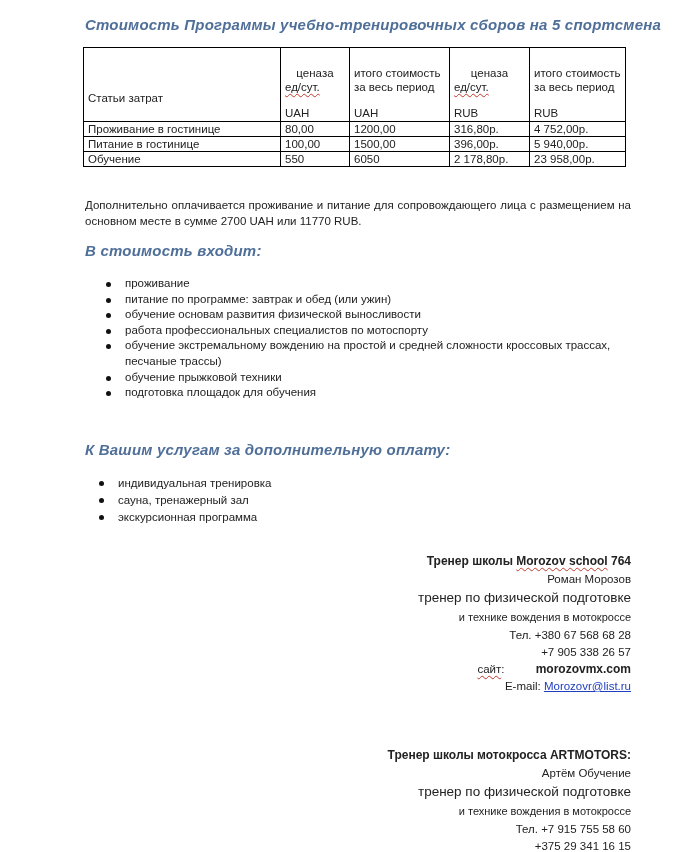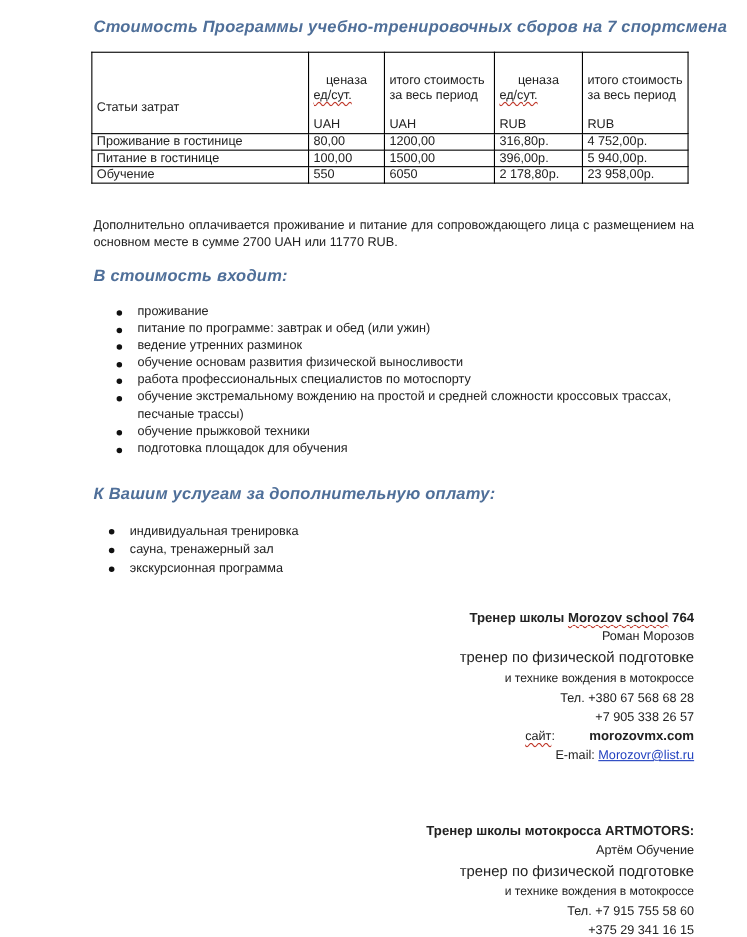--- a/index.html
+++ b/index.html
@@ -65,21 +65,21 @@
   .name { font-size: 11.5px; line-height: 17px; }
   .role { font-size: 13.5px; line-height: 20px; }
   .role2 { font-size: 11px; line-height: 19px; }
   .line { font-size: 11.5px; line-height: 17px; }
   .site b { font-size: 12px; padding-left: 28px; }
   a.mail { color: #1f3fbf; text-decoration: underline; }
 </style>
 </head>
 <body>
 
-<h2 class="heading" id="h1">Стоимость Программы учебно-тренировочных  сборов на 7 спортсмена</h2>
+<h2 class="heading" id="h1">Стоимость Программы учебно-тренировочных  сборов на 5 спортсмена</h2>
 
 <table class="costs">
   <tbody>
       <tr class="head">
     <td class="c1">
       <span class="label-bottom">Статьи затрат</span>
     </td>
     <td class="c2">
       <span class="justify">
             <span>цена</span>
@@ -131,21 +131,20 @@
 </tbody>
   </table>
 
 <p class="para">Дополнительно оплачивается проживание и питание для сопровождающего лица с размещением на основном месте в сумме 2700 UAH или 11770 RUB.</p>
 
 <h2 class="heading" id="h2">В стоимость входит:</h2>
 
 <ul class="bullets" id="includes">
   <li><span class="dot"></span><span>проживание</span></li>
   <li><span class="dot"></span><span>питание по программе: завтрак и обед (или ужин)</span></li>
-  <li><span class="dot"></span><span>ведение утренних разминок</span></li>
   <li><span class="dot"></span><span>обучение основам развития физической выносливости</span></li>
   <li><span class="dot"></span><span>работа профессиональных специалистов по мотоспорту</span></li>
   <li><span class="dot"></span><span>обучение экстремальному вождению на простой и средней сложности кроссовых трассах, песчаные трассы)</span></li>
   <li><span class="dot"></span><span>обучение прыжковой техники</span></li>
   <li><span class="dot"></span><span>подготовка площадок для обучения</span></li>
 </ul>
 
 <h2 class="heading" id="h3">К Вашим услугам  за дополнительную  оплату:</h2>
 
 <ul class="bullets" id="extras">

